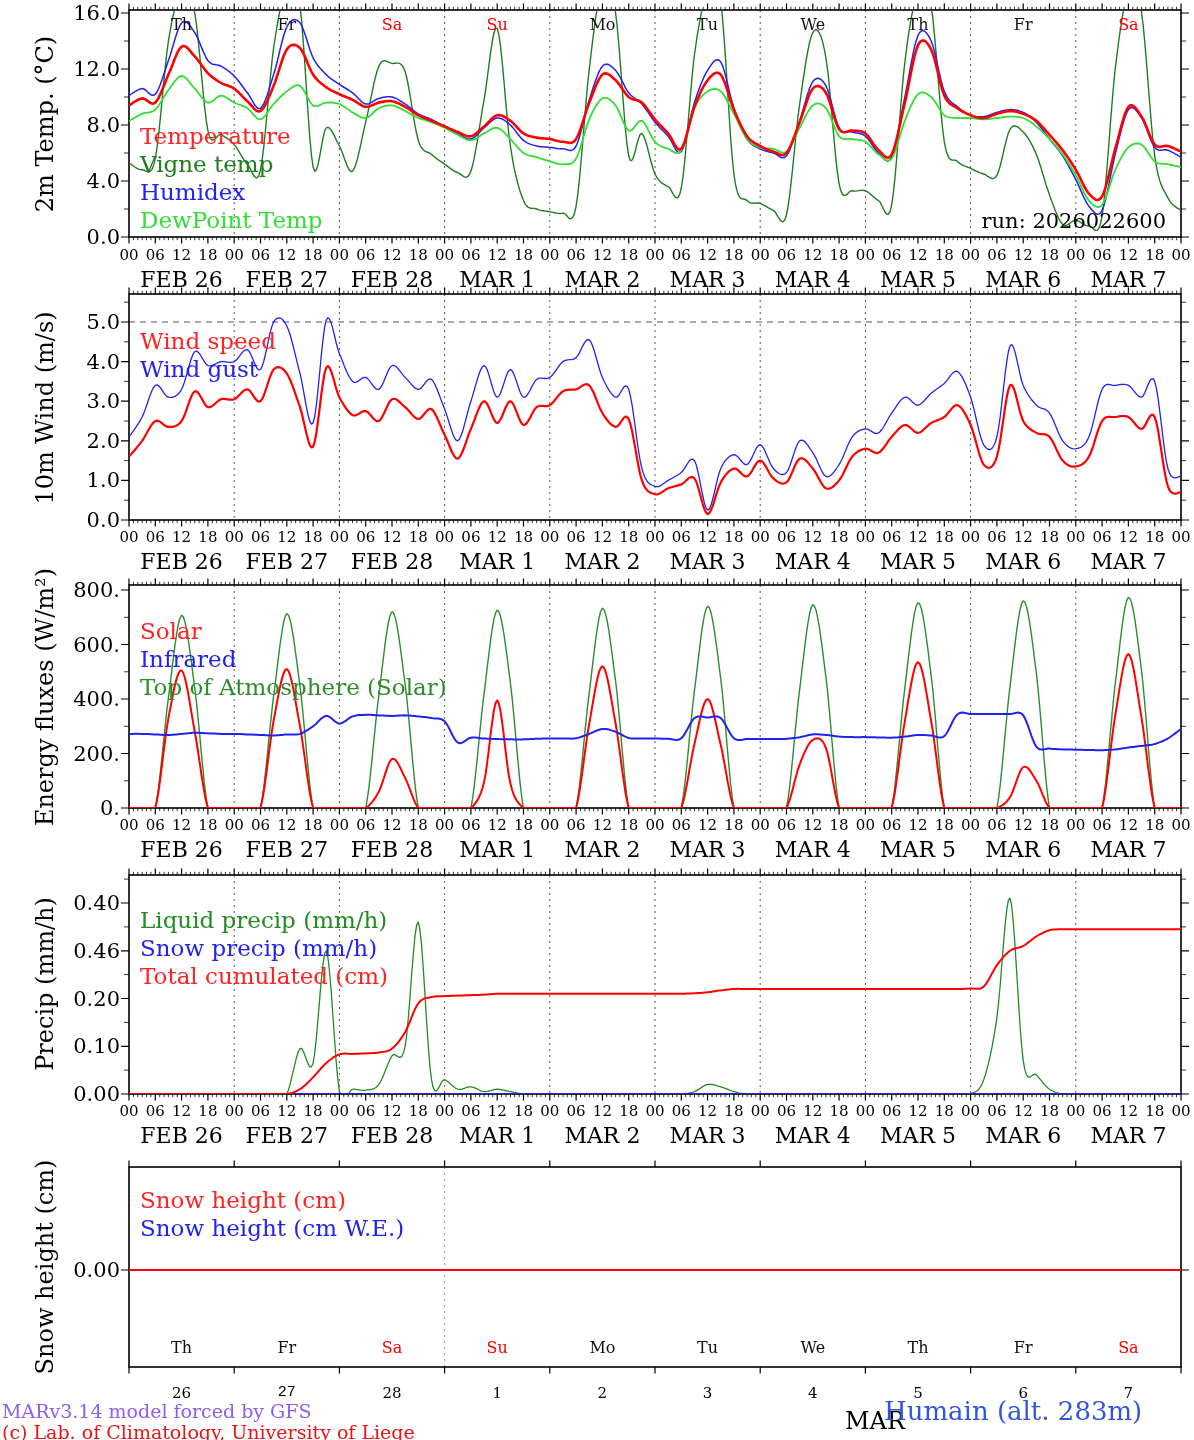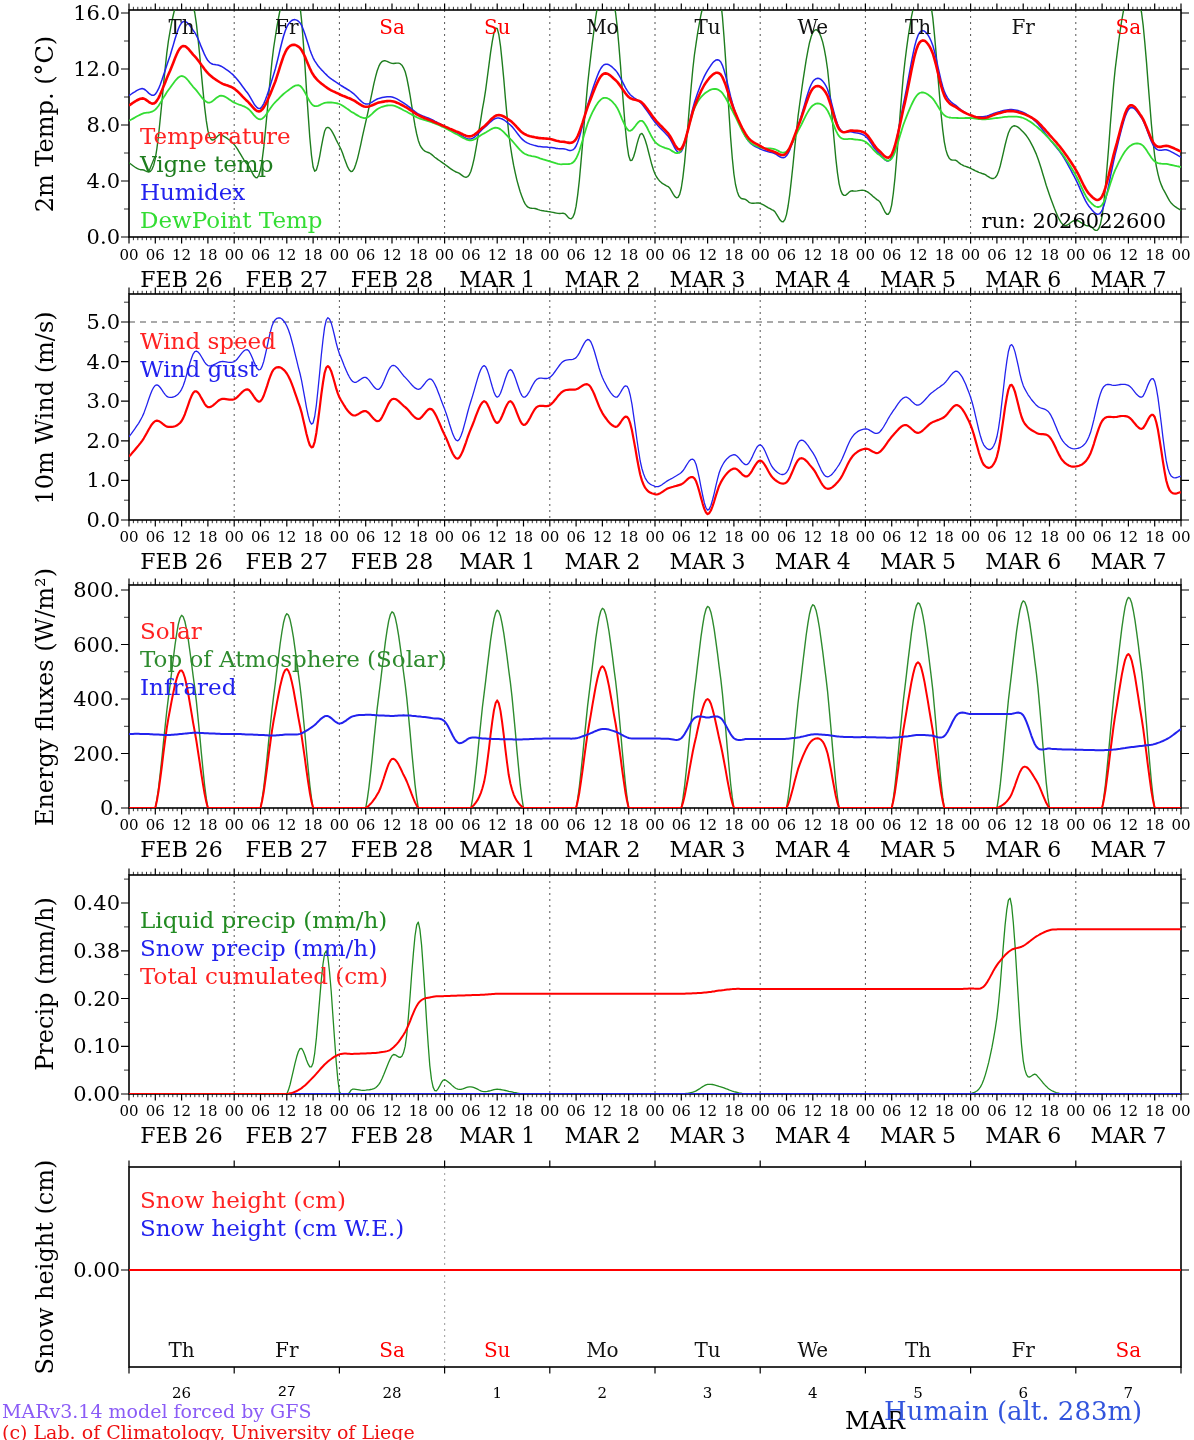--- a/index.html
+++ b/index.html
@@ -5,21 +5,21 @@
   html,body{margin:0;padding:0;background:#fff;}
   #wrap{position:relative;width:1194px;height:1440px;background:#fff;overflow:hidden;
         font-family:"DejaVu Serif", "Liberation Serif", serif;color:#000;}
   #chart-svg{position:absolute;left:0;top:0;}
   .abs{position:absolute;white-space:nowrap;}
   .ylab{font-size:24px;transform:translate(-50%,-50%) rotate(-90deg);}
   .ytick{font-size:21px;width:70px;text-align:right;}
   .hour{font-size:15px;width:34px;text-align:center;}
   .date{font-size:22px;width:120px;text-align:center;}
   .date-sm{font-size:15px;width:60px;text-align:center;}
-  .day{font-size:20px;width:70px;text-align:center;}
+  .day{font-size:16px;width:70px;text-align:center;}
   .legend-item{font-size:23px;line-height:28px;}
   .run{font-size:21px;width:280px;text-align:right;}
   .credit{font-size:19px;}
   .timelab{font-size:22px;width:320px;text-align:center;}
   .monthlab{font-size:24px;}
   .station{font-size:26px;}
 </style>
 </head>
 <body>
 
@@ -130,22 +130,22 @@
     <div class="legend-item" style="color: rgb(30, 125, 30);">Vigne temp</div>
     <div class="legend-item" style="color: rgb(34, 34, 238);">Humidex</div>
     <div class="legend-item" style="color: rgb(51, 221, 51);">DewPoint Temp</div>
   </div>
   <div class="abs" style="left:140px;top:327px;">
     <div class="legend-item" style="color: rgb(255, 34, 34);">Wind speed</div>
     <div class="legend-item" style="color: rgb(34, 34, 238);">Wind gust</div>
   </div>
   <div class="abs" style="left:140px;top:617px;">
     <div class="legend-item" style="color: rgb(255, 34, 34);">Solar</div>
+    <div class="legend-item" style="color: rgb(34, 34, 238);">Infrared</div>
     <div class="legend-item" style="color: rgb(46, 139, 46);">Top of Atmosphere (Solar)</div>
-    <div class="legend-item" style="color: rgb(34, 34, 238);">Infrared</div>
   </div>
   <div class="abs" style="left:140px;top:906px;">
     <div class="legend-item" style="color: rgb(34, 139, 34);">Liquid precip (mm/h)</div>
     <div class="legend-item" style="color: rgb(34, 34, 238);">Snow precip (mm/h)</div>
     <div class="legend-item" style="color: rgb(255, 34, 34);">Total cumulated (cm)</div>
   </div>
   <div class="abs" style="left:140px;top:1186px;">
     <div class="legend-item" style="color: rgb(255, 34, 34);">Snow height (cm)</div>
     <div class="legend-item" style="color: rgb(34, 34, 238);">Snow height (cm W.E.)</div>
   </div>
@@ -331,21 +331,21 @@
     <div class="abs date" style="left: 437.2px; top: 837px;">MAR 1</div>
     <div class="abs date" style="left: 542.4px; top: 837px;">MAR 2</div>
     <div class="abs date" style="left: 647.6px; top: 837px;">MAR 3</div>
     <div class="abs date" style="left: 752.8px; top: 837px;">MAR 4</div>
     <div class="abs date" style="left: 858px; top: 837px;">MAR 5</div>
     <div class="abs date" style="left: 963.2px; top: 837px;">MAR 6</div>
     <div class="abs date" style="left: 1068.4px; top: 837px;">MAR 7</div>
     <div class="abs ytick" style="left: 50px; top: 1082px;">0.00</div>
     <div class="abs ytick" style="left: 50px; top: 1034.25px;">0.10</div>
     <div class="abs ytick" style="left: 50px; top: 986.5px;">0.20</div>
-    <div class="abs ytick" style="left: 50px; top: 938.75px;">0.38</div>
+    <div class="abs ytick" style="left: 50px; top: 938.75px;">0.46</div>
     <div class="abs ytick" style="left: 50px; top: 891px;">0.40</div>
     <div class="abs hour" style="left: 112px; top: 1102px;">00</div>
     <div class="abs hour" style="left: 138.3px; top: 1102px;">06</div>
     <div class="abs hour" style="left: 164.6px; top: 1102px;">12</div>
     <div class="abs hour" style="left: 190.9px; top: 1102px;">18</div>
     <div class="abs hour" style="left: 217.2px; top: 1102px;">00</div>
     <div class="abs hour" style="left: 243.5px; top: 1102px;">06</div>
     <div class="abs hour" style="left: 269.8px; top: 1102px;">12</div>
     <div class="abs hour" style="left: 296.1px; top: 1102px;">18</div>
     <div class="abs hour" style="left: 322.4px; top: 1102px;">00</div>

